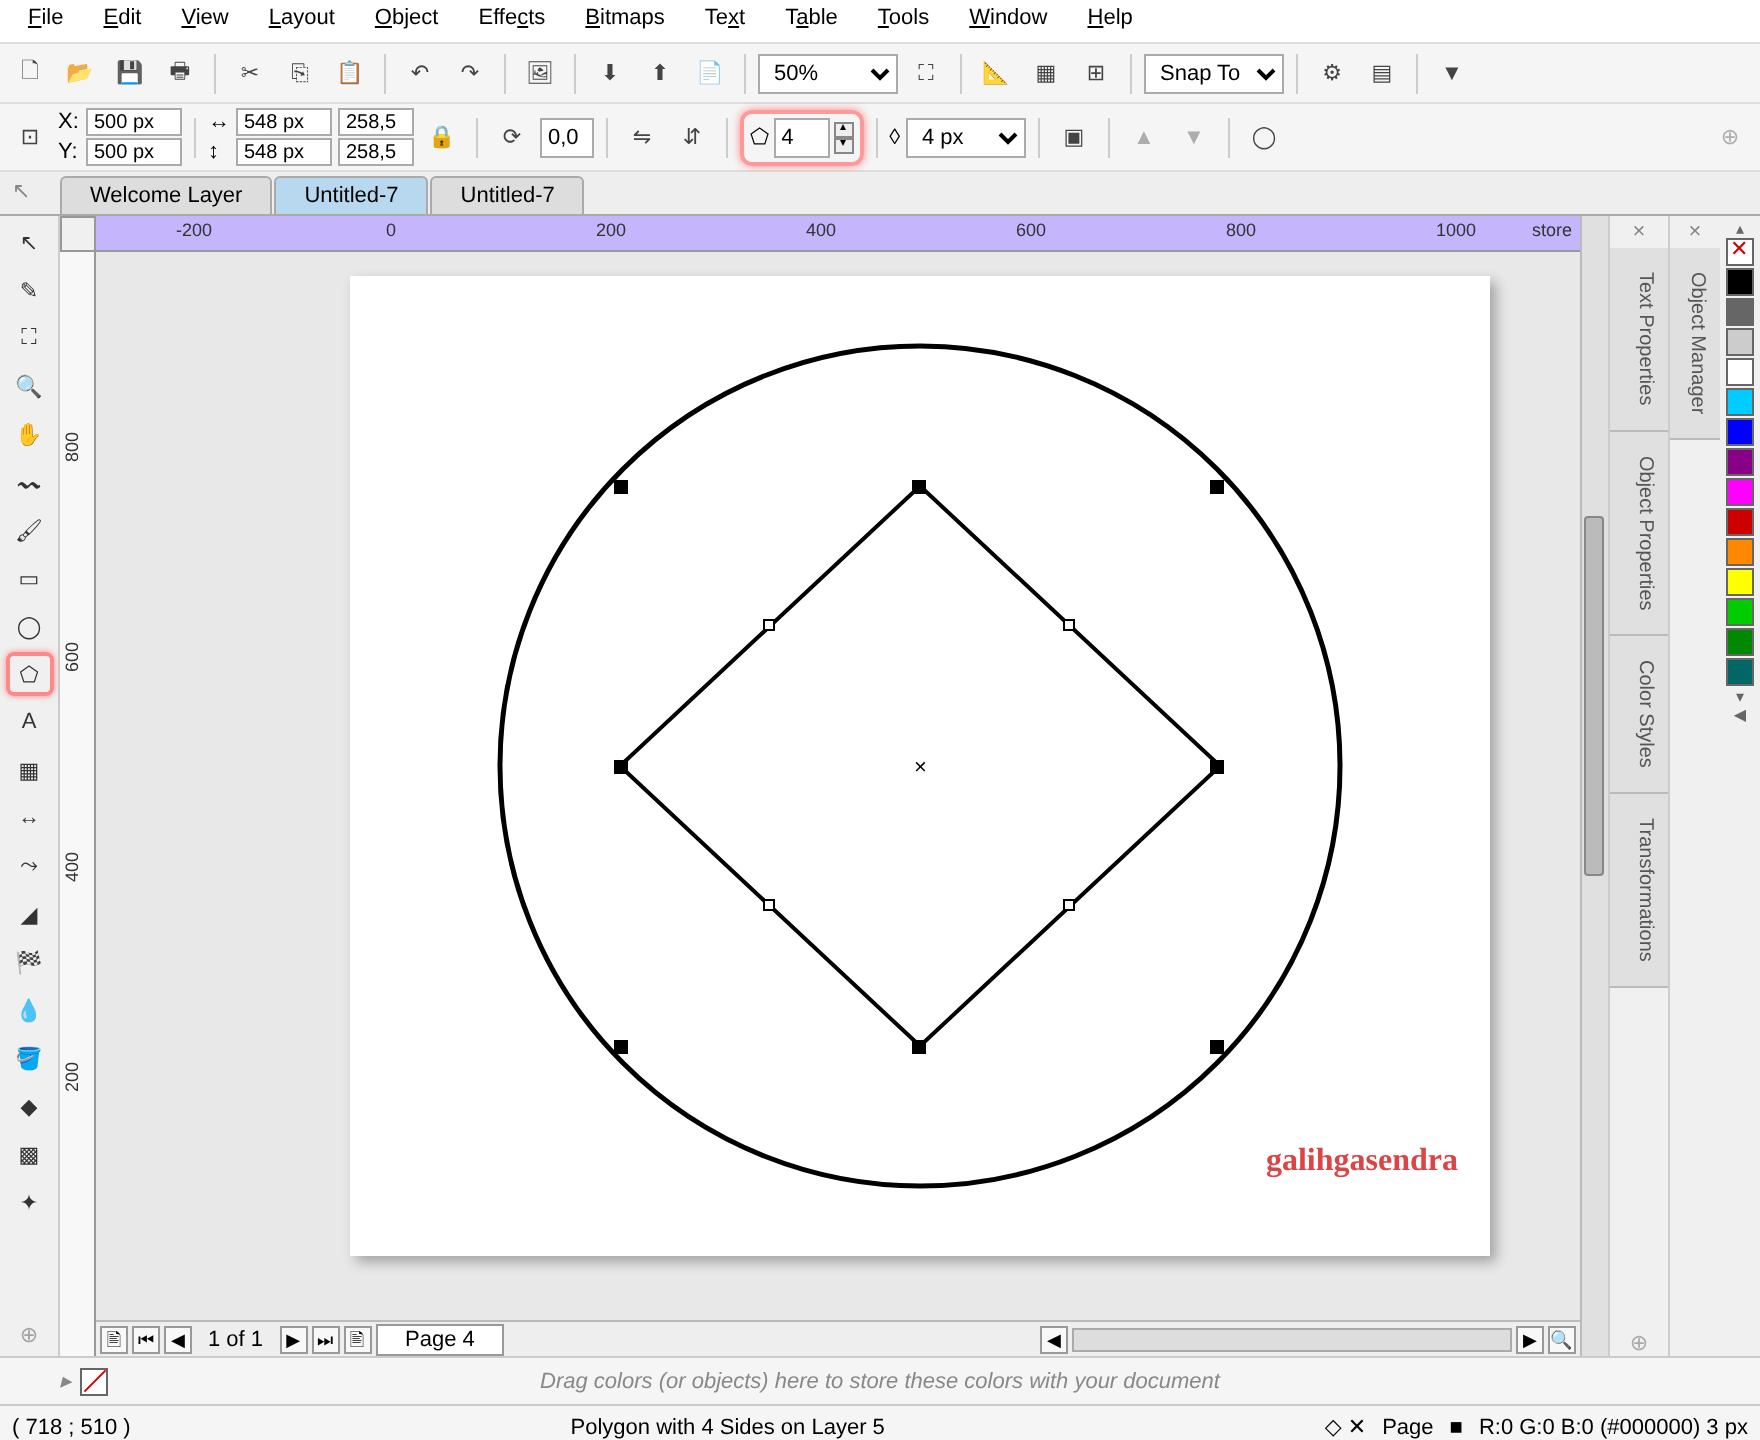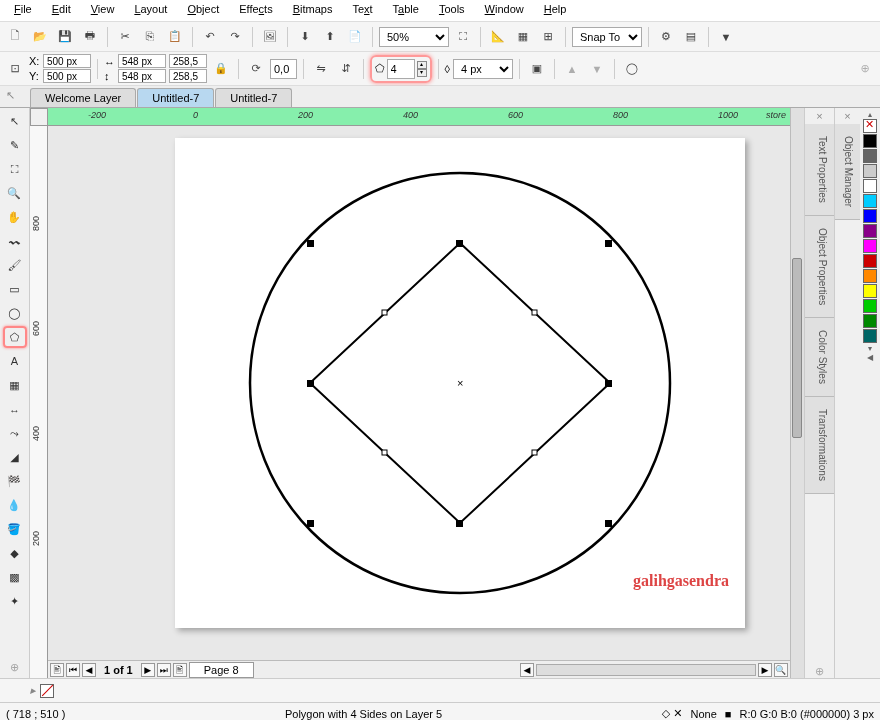--- a/index.html
+++ b/index.html
@@ -21,32 +21,32 @@
 .spinner div { width: 10px; height: 8px; border: 1px solid #888; font-size: 6px; text-align: center; line-height: 5px; cursor: pointer; background: #eee; }
 .tabs { background: #eee; height: 22px; display: flex; align-items: flex-end; padding-left: 30px; border-bottom: 1px solid #aaa; position: relative; }
 .tab { padding: 3px 14px; background: #ddd; border: 1px solid #aaa; border-bottom: none; margin-right: 1px; cursor: pointer; border-radius: 3px 3px 0 0; }
 .tab.active { background: #b8d8f0; }
 .tab-close { position: absolute; left: 6px; top: 3px; color: #888; cursor: pointer; }
 .workspace { display: flex; height: 570px; }
 .toolbox { width: 30px; background: #f0f0f0; display: flex; flex-direction: column; align-items: center; padding-top: 2px; gap: 2px; border-right: 1px solid #ccc; }
 .toolbox .tool { width: 24px; height: 22px; display: flex; align-items: center; justify-content: center; cursor: pointer; color: #333; }
 .toolbox .tool.sel { border: 2px solid #f88; border-radius: 4px; box-shadow: 0 0 3px #f88; }
 .canvas-area { flex: 1; position: relative; background: #e8e8e8; overflow: hidden; }
-.ruler-h { position: absolute; top: 0; left: 18px; right: 0; height: 18px; background: #86efac; border-bottom: 1px solid #999; font-size: 8px; display: flex; font-style: italic; }
+.ruler-h { position: absolute; top: 0; left: 18px; right: 0; height: 18px; background: #c4b5fd; border-bottom: 1px solid #999; font-size: 8px; display: flex; }
 .ruler-h span { position: absolute; top: 2px; font-size: 9px; color: #333; }
 .ruler-v { position: absolute; top: 18px; left: 0; width: 18px; bottom: 0; background: #f8f8f8; border-right: 1px solid #999; }
 .ruler-v span { position: absolute; left: 1px; writing-mode: vertical-rl; font-size: 9px; color: #333; transform: rotate(180deg); }
 .ruler-corner { position: absolute; top: 0; left: 0; width: 18px; height: 18px; background: #f0f0f0; border: 1px solid #999; }
 .page { position: absolute; top: 30px; left: 145px; width: 570px; height: 490px; background: #fff; box-shadow: 3px 3px 6px rgba(0,0,0,0.3); }
 .page svg { width: 100%; height: 100%; }
 .handle { fill: #000; }
 .watermark { position: absolute; bottom: 38px; right: 16px; color: #d44; font-family: 'Comic Sans MS', cursive; font-size: 16px; font-weight: bold; }
 .scrollh { position: absolute; bottom: 0; left: 18px; right: 0; height: 18px; background: #eee; border-top: 1px solid #bbb; display: flex; align-items: center; font-size: 10px; gap: 2px; padding: 0 2px; }
 .scrollh .navbtn { width: 14px; height: 14px; border: 1px solid #999; background: #f8f8f8; text-align: center; line-height: 12px; cursor: pointer; font-size: 9px; }
-.scrollh .pagenum { padding: 0 6px; font-weight: bold; }
+.scrollh .pagenum { padding: 0 6px; }
 .scrollh .pagetab { background: #fff; border: 1px solid #999; padding: 1px 14px; }
 .right-dock { width: 30px; background: #f0f0f0; display: flex; flex-direction: column; border-left: 1px solid #ccc; }
 .dock-tab { writing-mode: vertical-rl; padding: 12px 6px; font-size: 10px; background: #e0e0e0; border-bottom: 1px solid #bbb; cursor: pointer; color: #555; }
 .palette { width: 20px; background: #f0f0f0; display: flex; flex-direction: column; align-items: center; padding-top: 2px; }
 .swatch { width: 14px; height: 14px; border: 1px solid #666; margin-bottom: 1px; cursor: pointer; }
 .swatch.none { background: #fff; position: relative; }
 .swatch.none::after { content: '✕'; position: absolute; top: -2px; left: 1px; color: #c00; font-size: 11px; }
 .colorbar { height: 24px; background: #f5f5f5; border-top: 1px solid #ccc; display: flex; align-items: center; padding: 0 8px; font-style: italic; color: #888; justify-content: center; font-size: 10px; position: relative; }
 .colorbar .fillind { position: absolute; left: 30px; display: flex; gap: 4px; }
 .colorbar .fillbox { width: 14px; height: 14px; border: 1px solid #666; background: #fff; position: relative; }
@@ -245,21 +245,21 @@
       <div class="watermark">galihgasendra</div>
     </div>
     <div class="scrollh">
       <div class="navbtn">🖹</div>
       <div class="navbtn">⏮</div>
       <div class="navbtn">◀</div>
       <span class="pagenum">1 of 1</span>
       <div class="navbtn">▶</div>
       <div class="navbtn">⏭</div>
       <div class="navbtn">🖹</div>
-      <div class="pagetab">Page 8</div>
+      <div class="pagetab">Page 4</div>
       <div style="flex:1"></div>
       <div class="navbtn">◀</div>
       <div style="width:220px;height:12px;background:#ddd;border:1px solid #aaa"></div>
       <div class="navbtn">▶</div>
       <div class="navbtn">🔍</div>
     </div>
   </div>
 
   <div class="sidescroll">
       <div class="thumb"></div>
@@ -299,24 +299,25 @@
     <div style="font-size:8px;color:#666">▾</div>
     <div style="font-size:8px;color:#666">◀</div>
   </div>
 </div>
 
 <div class="colorbar">
   <div class="fillind">
     <span>▸</span>
     <div class="fillbox none"></div>
   </div>
+  <span>Drag colors (or objects) here to store these colors with your document</span>
 </div>
 
 <div class="statusbar">
   <span>( 718  ; 510 )</span>
   <span>Polygon with 4 Sides on Layer 5</span>
   <div class="right">
     <span>◇ ✕</span>
-    <span>None</span>
+    <span>Page</span>
     <span>■</span>
     <span>R:0 G:0 B:0 (#000000)  3 px</span>
   </div>
 </div>
 
 </body></html>

